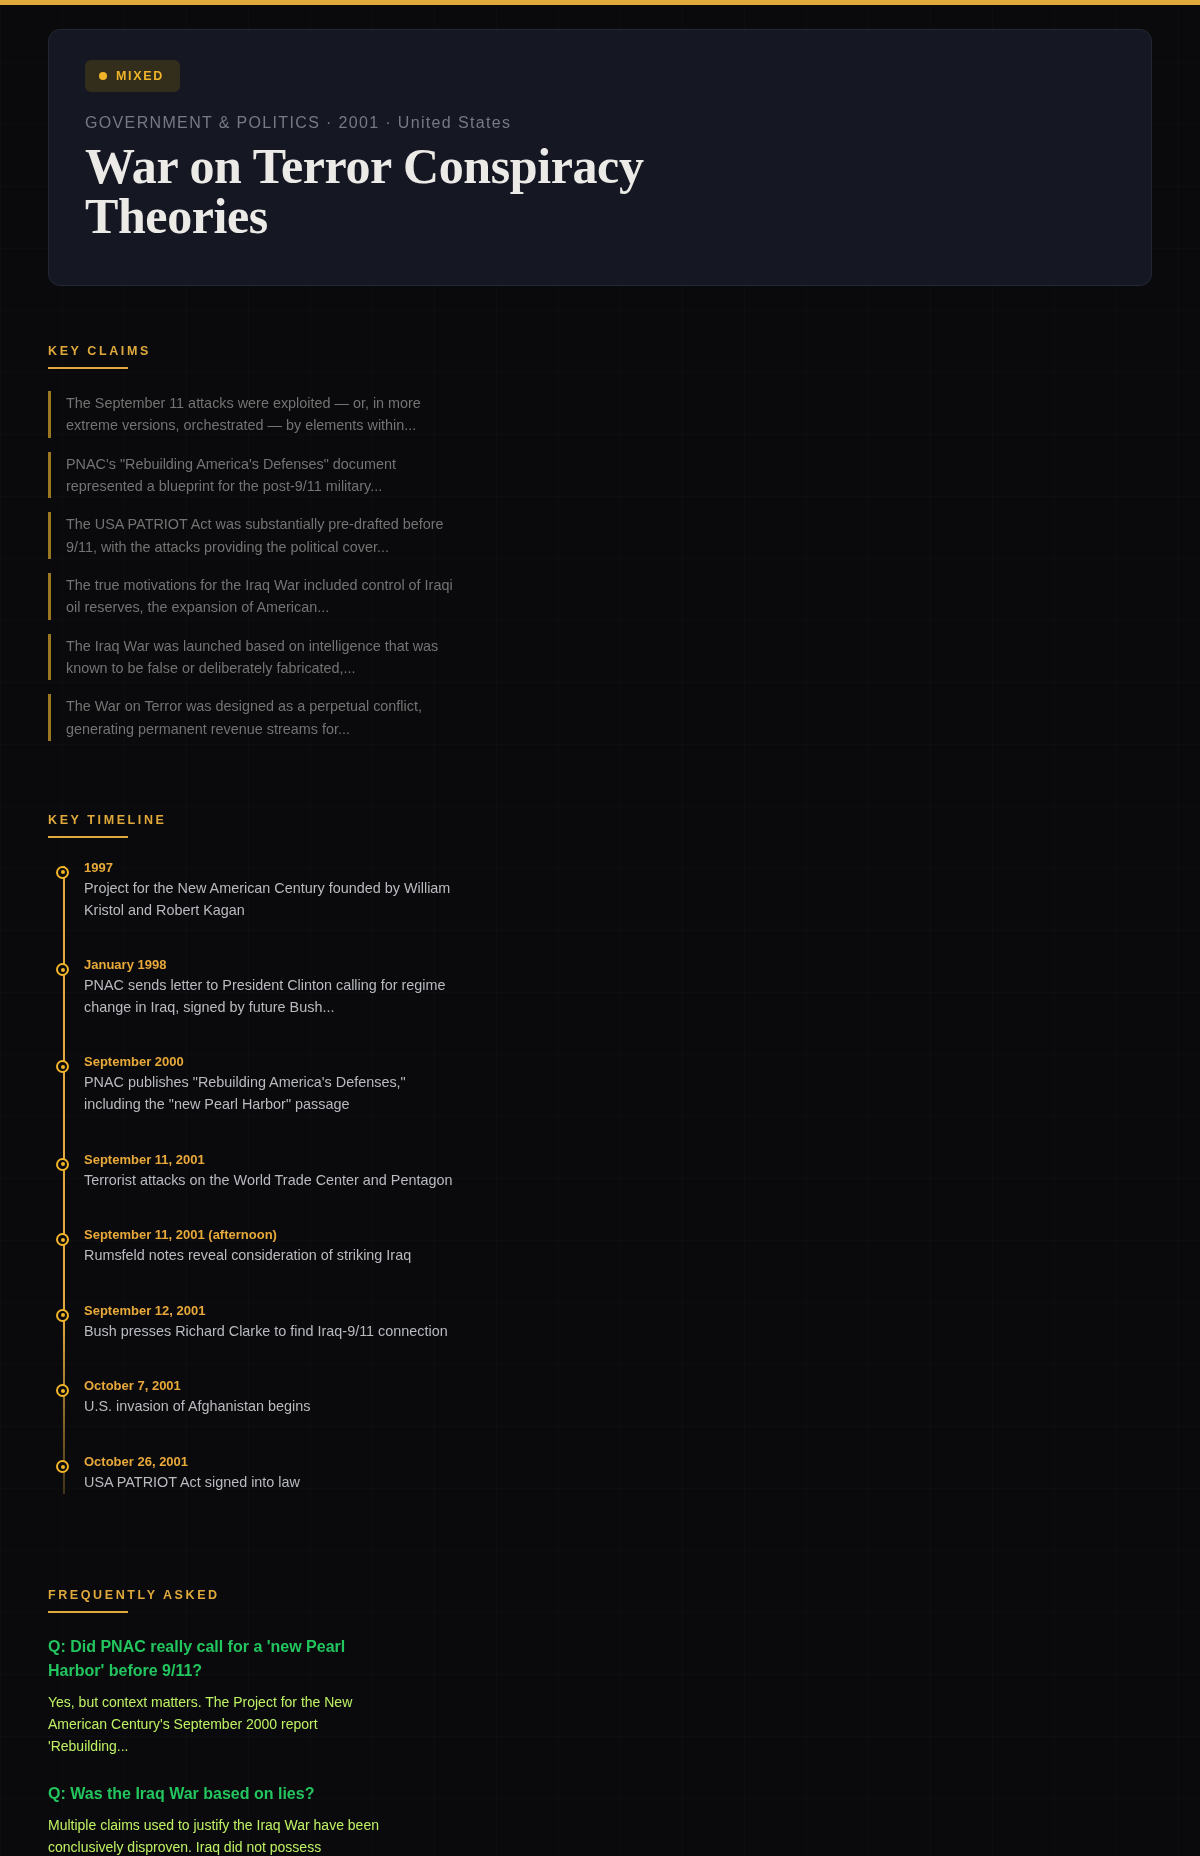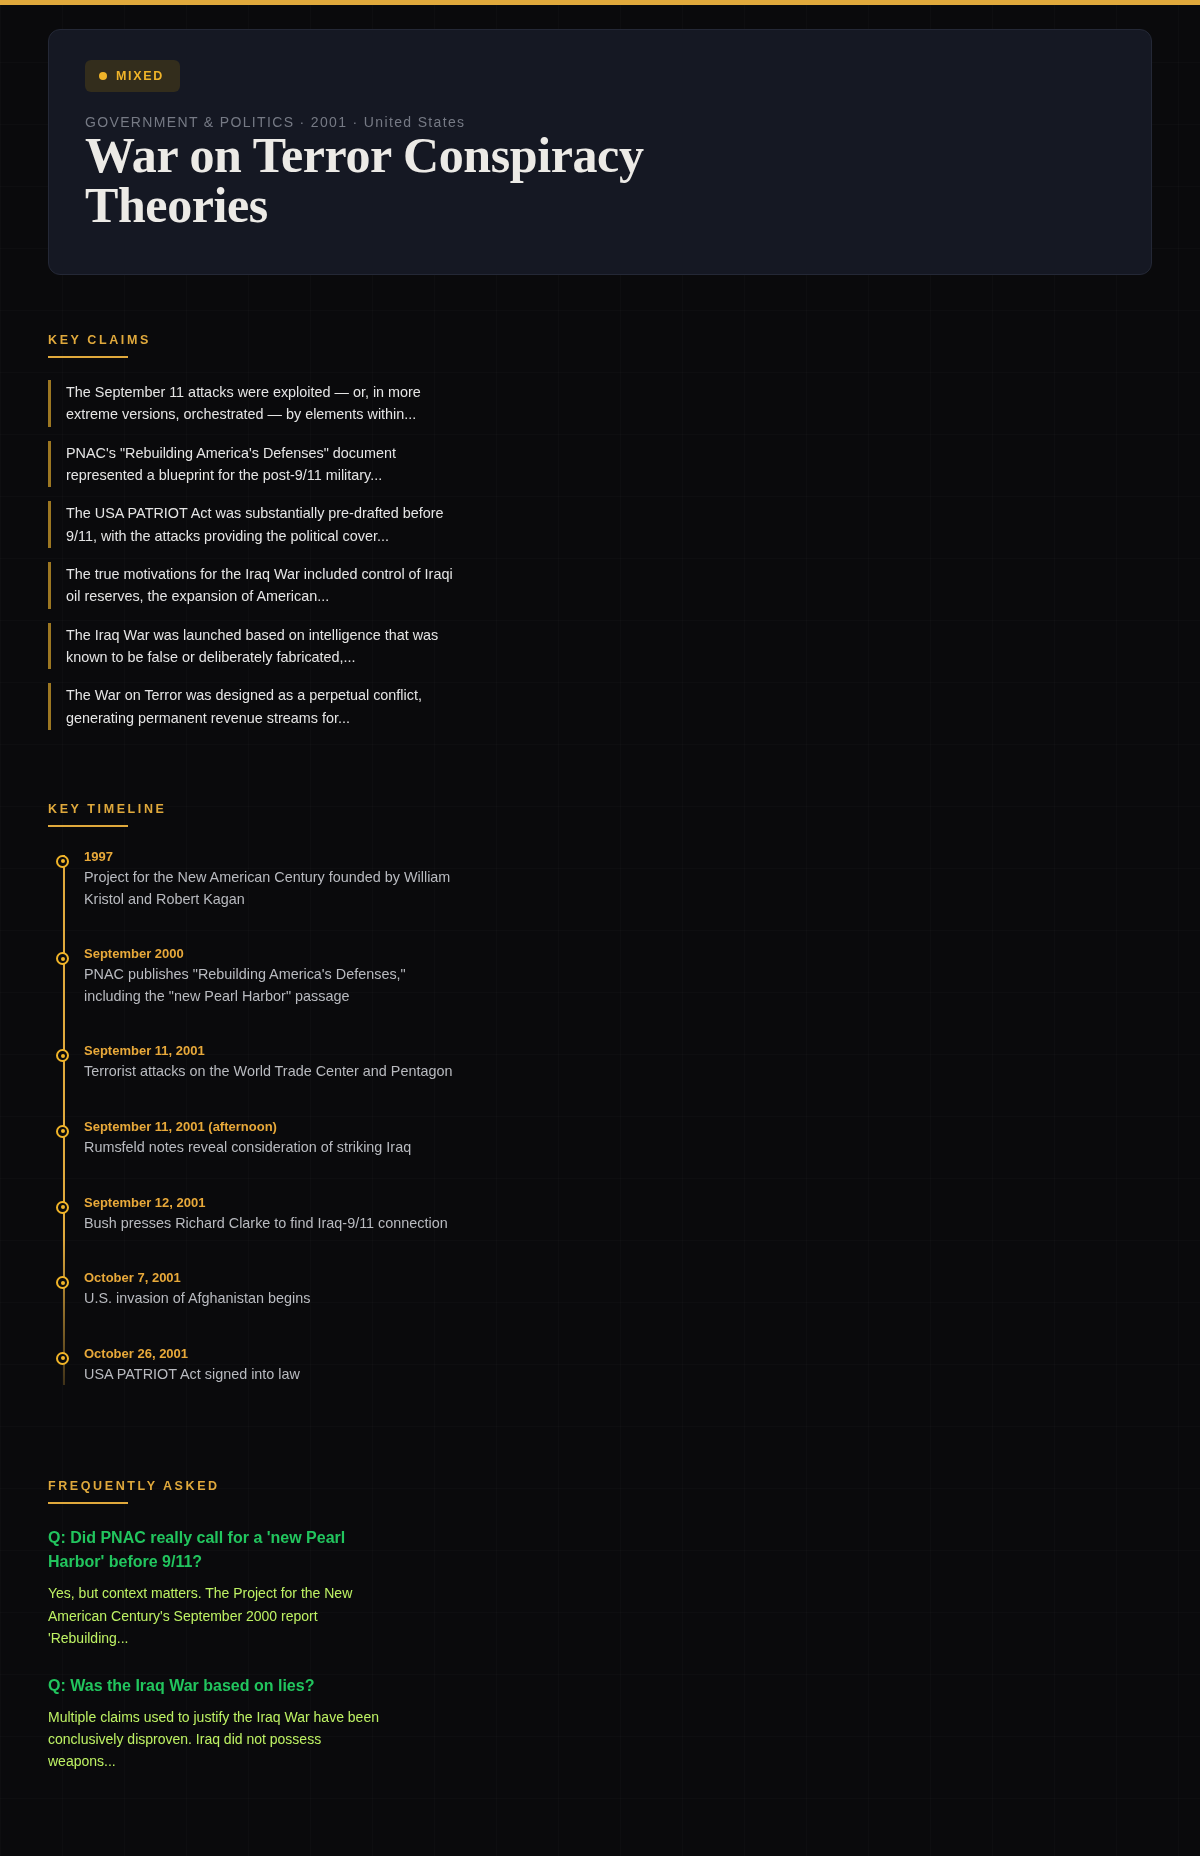--- a/index.html
+++ b/index.html
@@ -60,22 +60,23 @@
   }
   .badge-label {
     color: #f0b429;
     font-size: 12.5px;
     font-weight: bold;
     letter-spacing: 1.7px;
   }
 
   .meta-line {
     color: #767a85;
-    font-size: 14px;
+    font-size: 16px;
     letter-spacing: 1.35px;
+    margin-bottom: 9px;
   }
 
   .hero-title {
     font-family: "Liberation Serif", serif;
     font-weight: bold;
     font-size: 50px;
     line-height: 1.0;
     color: #eceae6;
     letter-spacing: -0.4px;
     max-width: 640px;
@@ -105,21 +106,21 @@
   .claims { display: flex; flex-direction: column; }
   .claim {
     border-left: 3px solid #9c7722;
     padding: 1px 0 1px 15px;
     margin-bottom: 14px;
     max-width: 420px;
   }
   .claim-text {
     font-size: 14.4px;
     line-height: 1.55;
-    color: #e5e5e5;
+    color: #737373;
   }
 
   
   .timeline {
     position: relative;
     padding-left: 36px;
     margin-top: 6px;
   }
   .timeline-line {
     position: absolute;
@@ -228,20 +229,25 @@
     <div class="timeline">
       <div class="timeline-line"></div>
       <div id="timeline-list">
           <div class="tl-item">
             <span class="tl-marker"></span>
             <div class="tl-date">1997</div>
             <div class="tl-desc">Project for the New American Century founded by William Kristol and Robert Kagan</div>
           </div>
           <div class="tl-item">
             <span class="tl-marker"></span>
+            <div class="tl-date">January 1998</div>
+            <div class="tl-desc">PNAC sends letter to President Clinton calling for regime change in Iraq, signed by future Bush...</div>
+          </div>
+          <div class="tl-item">
+            <span class="tl-marker"></span>
             <div class="tl-date">September 2000</div>
             <div class="tl-desc">PNAC publishes "Rebuilding America's Defenses," including the "new Pearl Harbor" passage</div>
           </div>
           <div class="tl-item">
             <span class="tl-marker"></span>
             <div class="tl-date">September 11, 2001</div>
             <div class="tl-desc">Terrorist attacks on the World Trade Center and Pentagon</div>
           </div>
           <div class="tl-item">
             <span class="tl-marker"></span>

